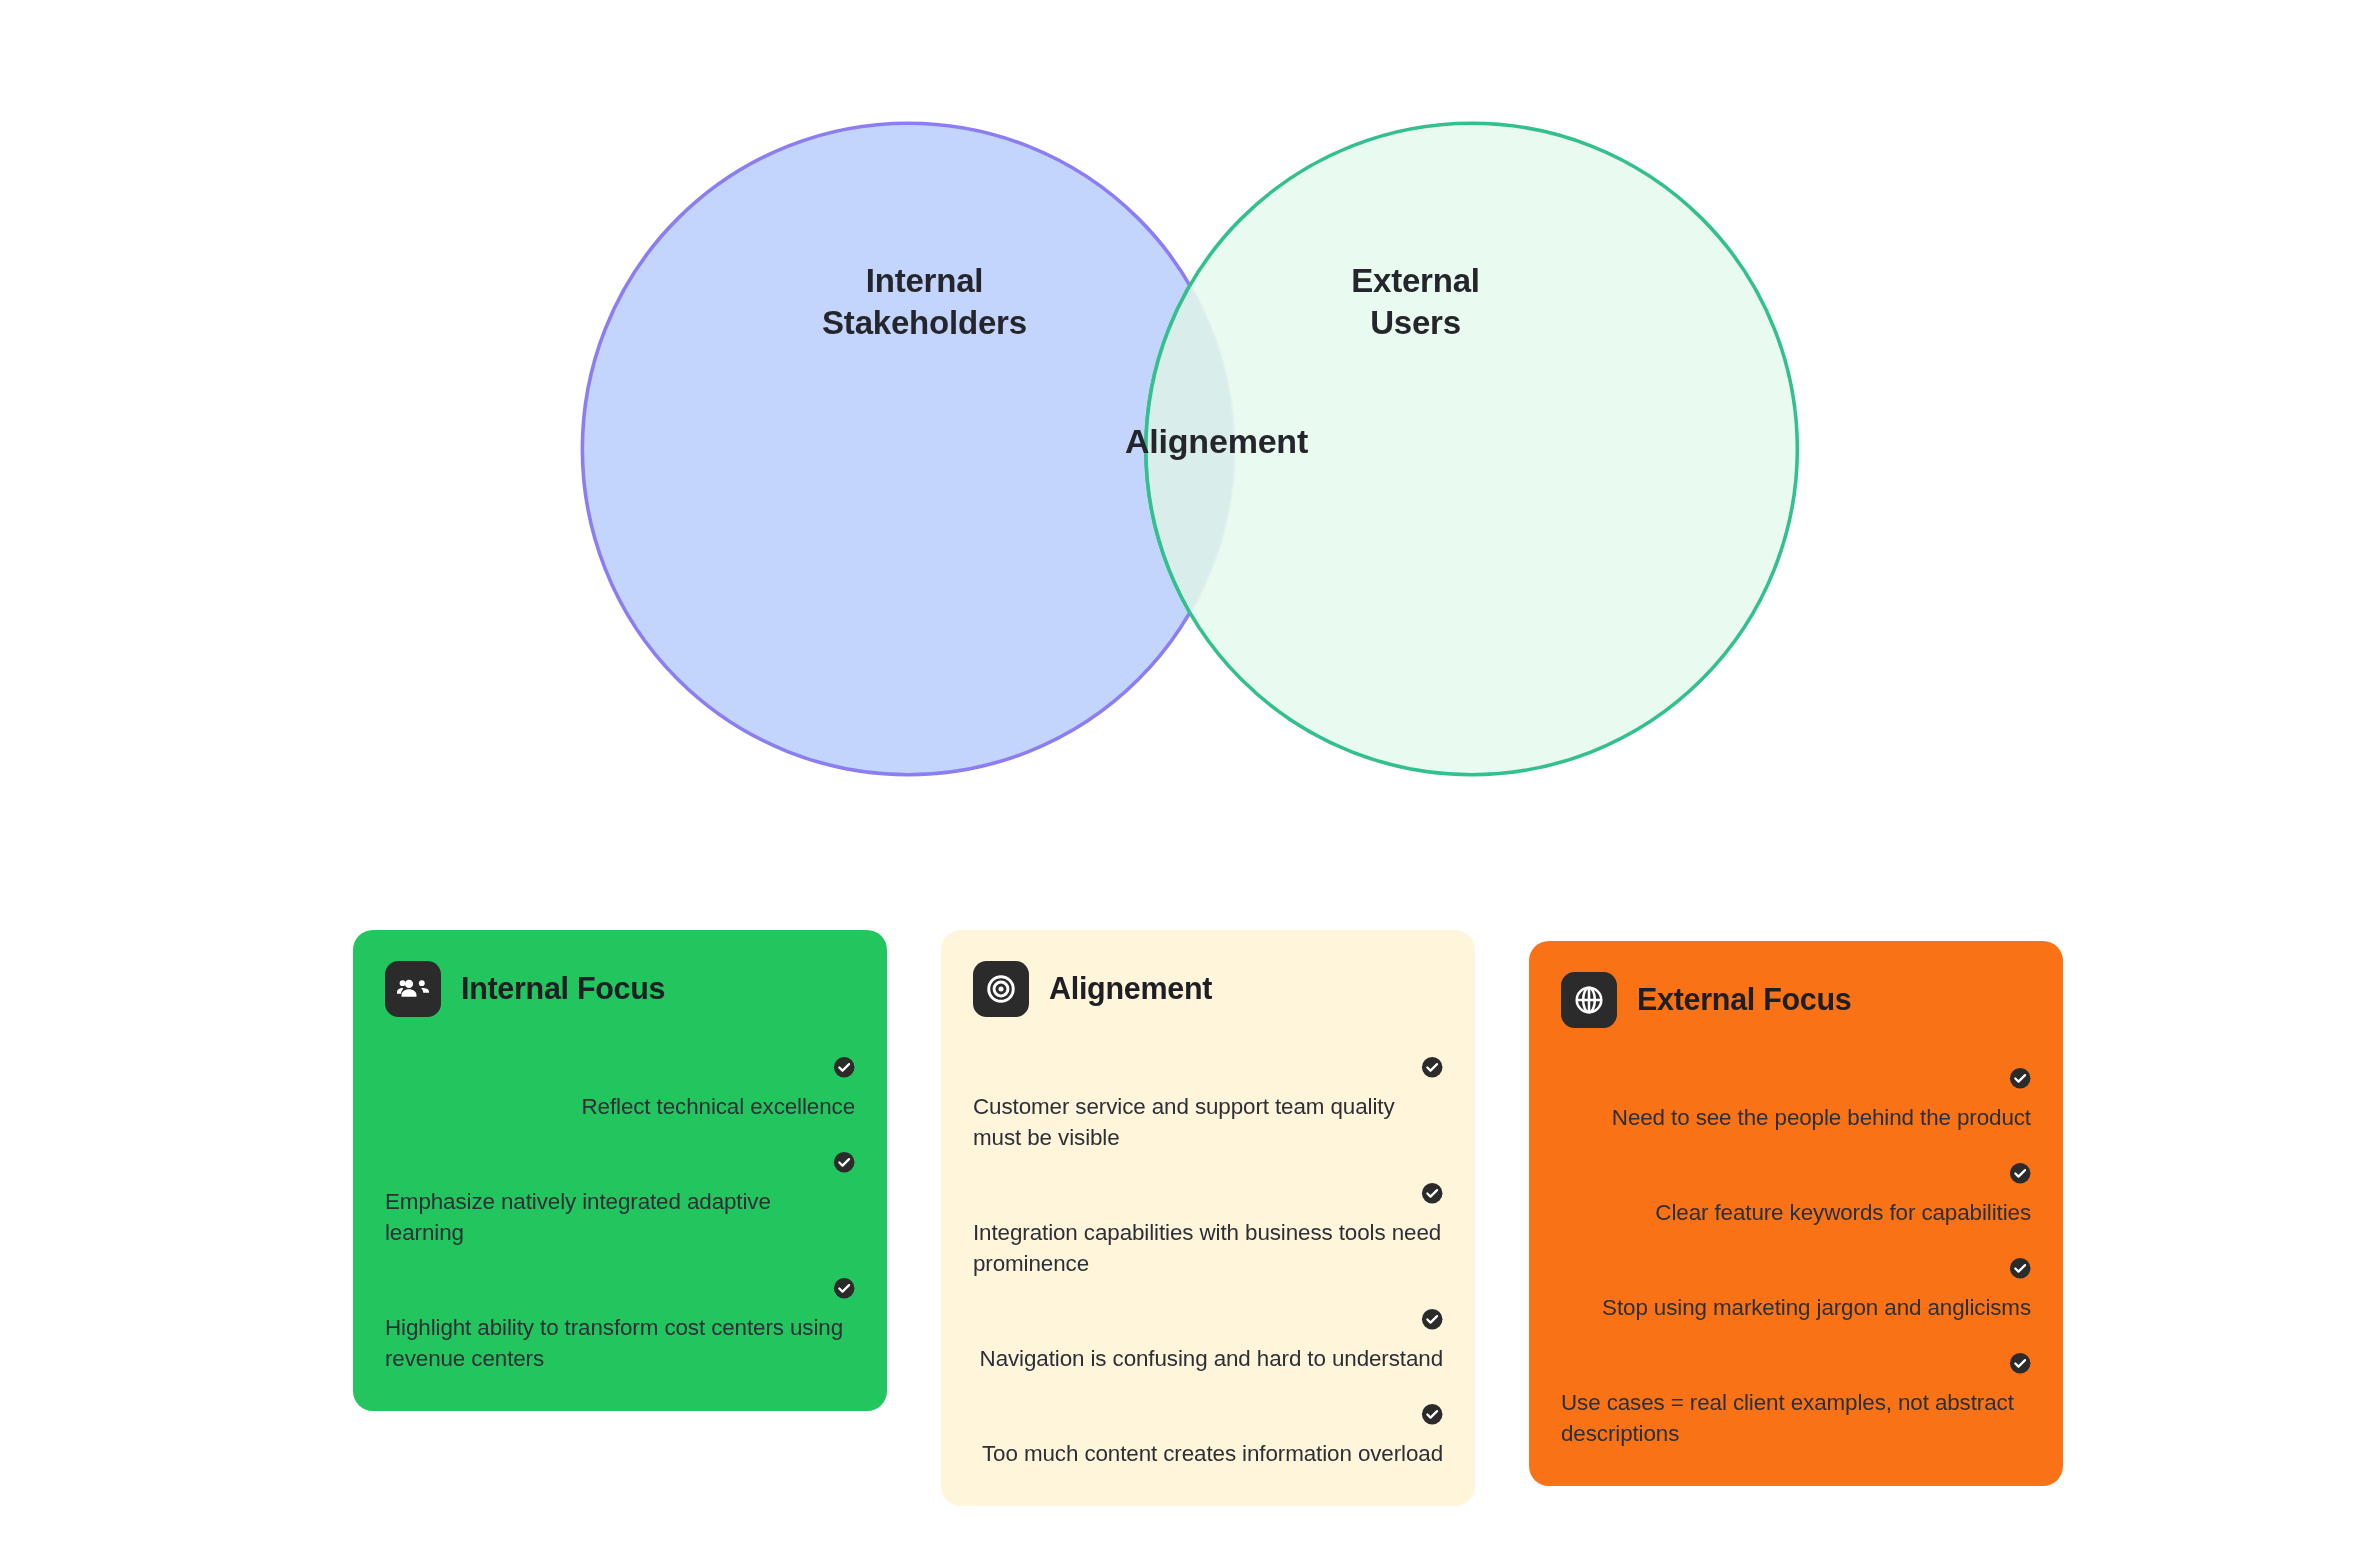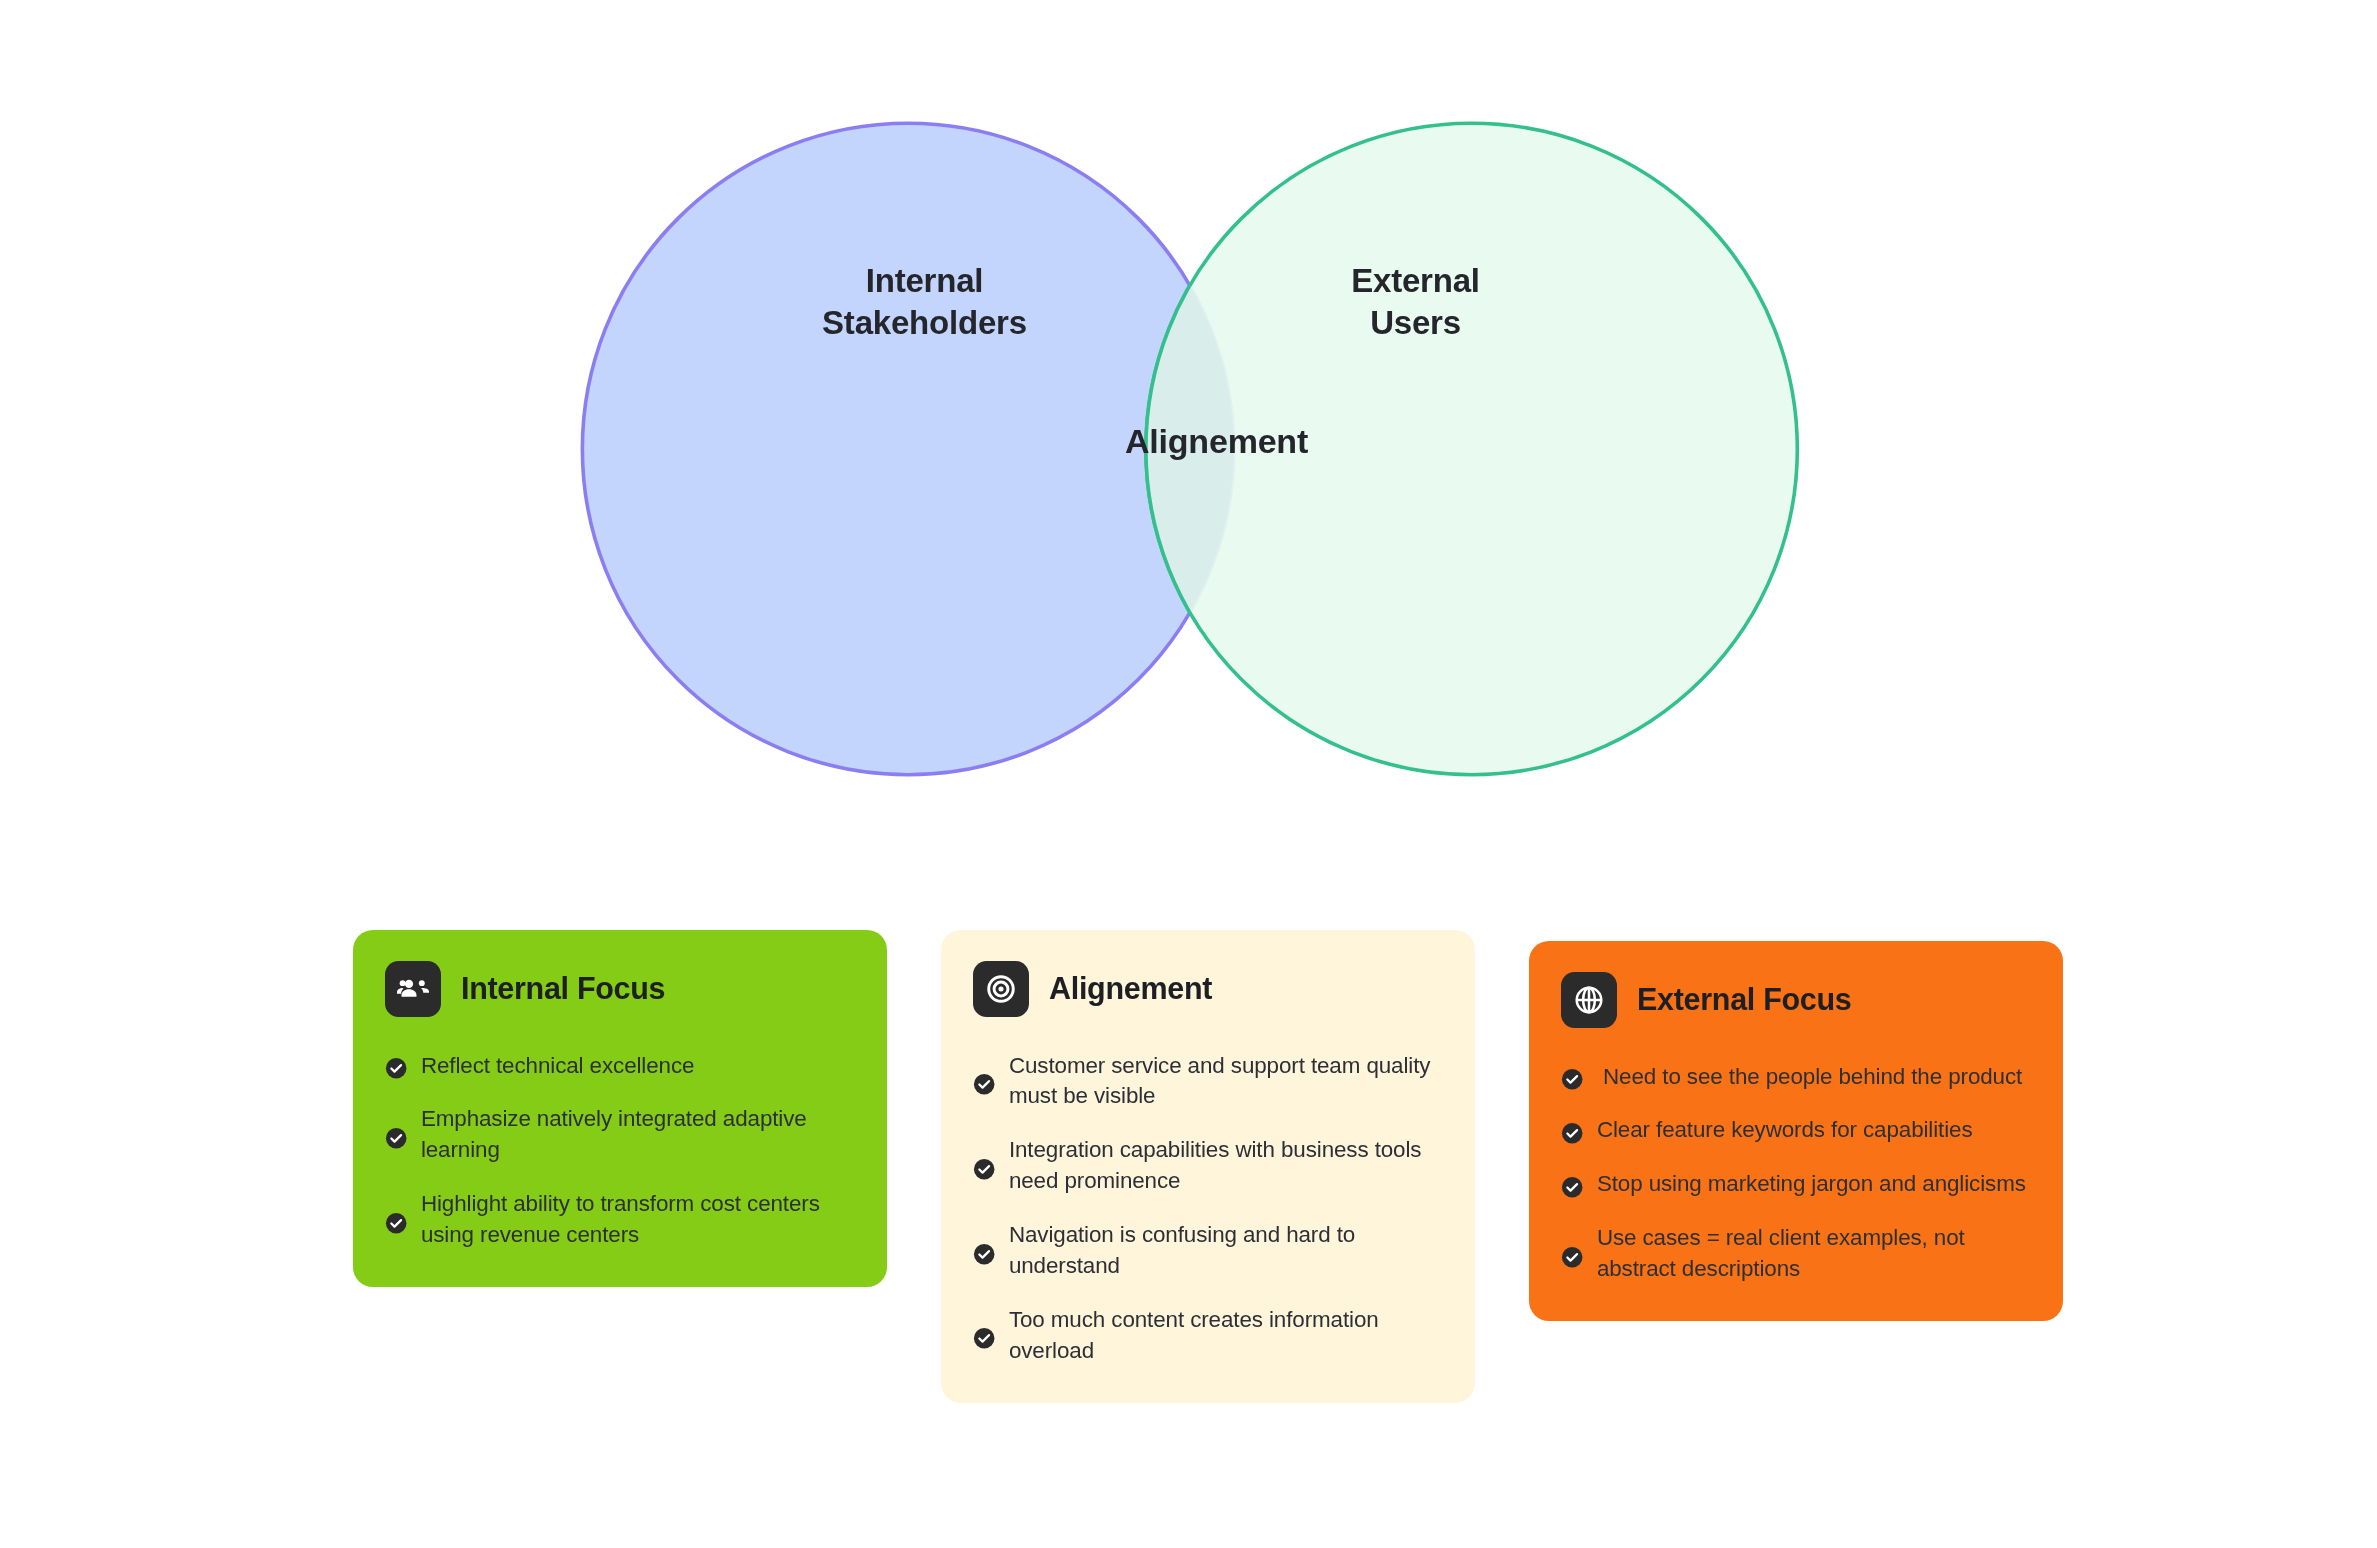--- a/index.html
+++ b/index.html
@@ -70,21 +70,21 @@
     align-items: flex-start;
     justify-content: space-between;
   }
 
   .card {
     width: 534px;
     border-radius: 20px;
     padding: 30.5px 32px 36px 32px;
   }
 
-  .card-blue  { background: #84cc16; }
+  .card-blue  { background: #22c55e; }
   .card-cream { background: #fef5db; }
   .card-green { background: #f97316; margin-top: 11px; }
 
   .card-head {
     display: flex;
     align-items: center;
     gap: 20px;
     margin-bottom: 34px;
   }
 
@@ -105,23 +105,24 @@
     font-size: 30.5px;
     font-weight: 700;
     color: #1d1f24;
     letter-spacing: -0.3px;
   }
 
   .card-list { list-style: none; }
 
   .card-list li {
     display: flex;
-    align-items: center;
+    align-items: flex-end;
     gap: 13.5px;
     margin-bottom: 23px;
+    flex-direction: column;
   }
 
   .card-list li:last-child { margin-bottom: 0; }
 
   .check-icon {
     width: 22.4px;
     height: 22.4px;
     min-width: 22.4px;
     margin-top: 5.4px;
   }

